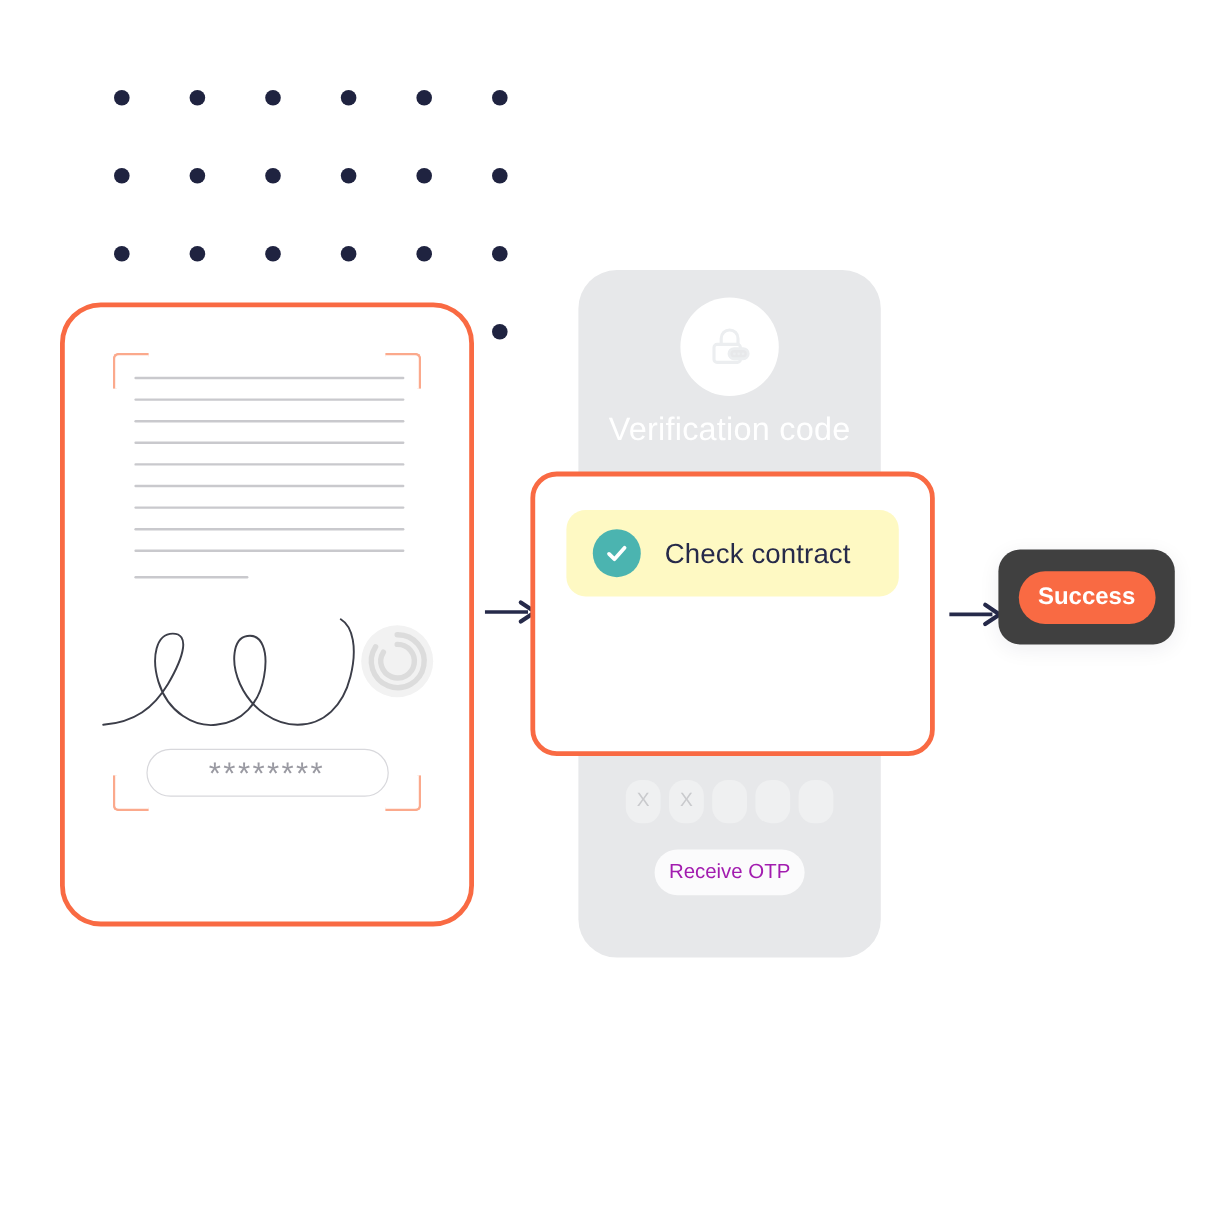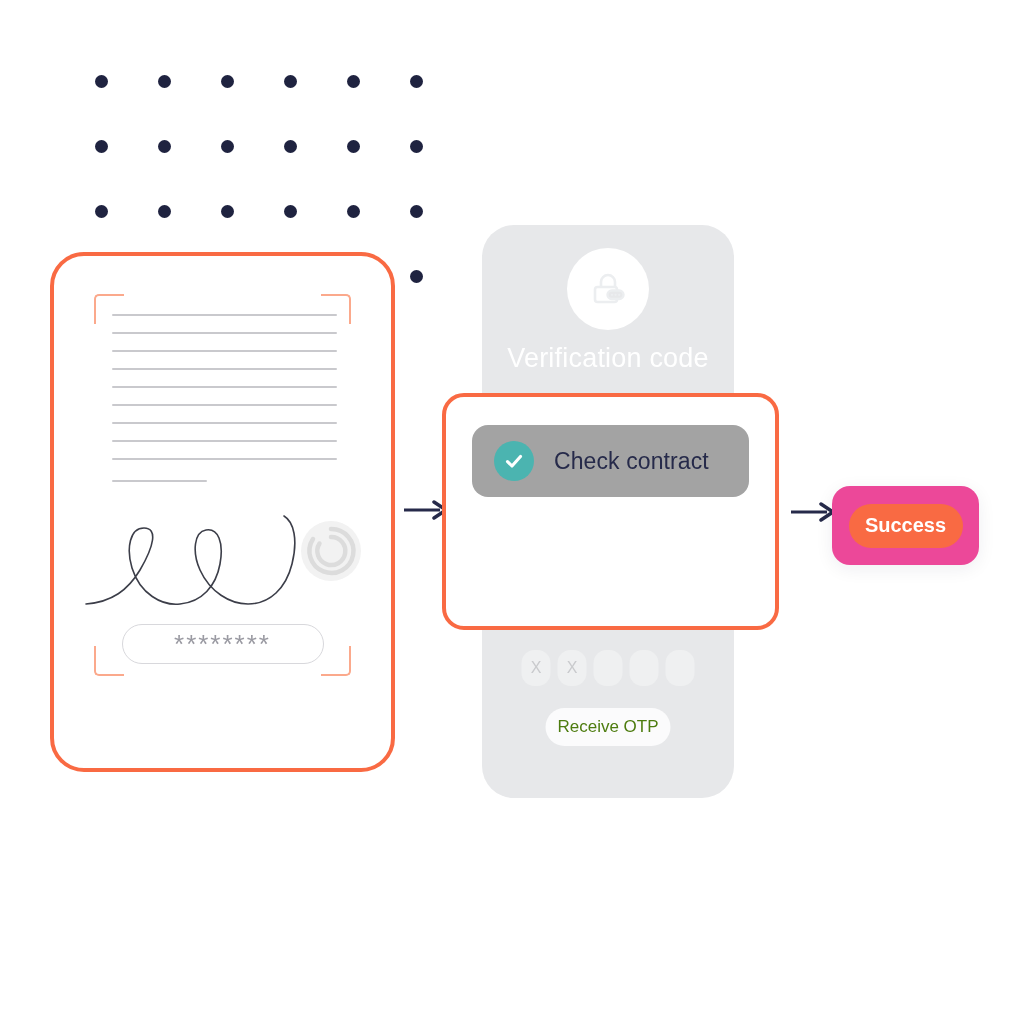--- a/index.html
+++ b/index.html
@@ -166,21 +166,21 @@
     left: 50%;
     transform: translateX(-50%);
     top: 483px;
     width: 125px;
     height: 38px;
     border-radius: 20px;
     background: #fbfbfc;
     display: flex;
     align-items: center;
     justify-content: center;
-    color: #4d7c0f;
+    color: #a21caf;
     font-size: 17px;
     border: none;
     padding: 0;
     font-family: "Liberation Sans", sans-serif;
   }
 
   
   #checklist-card {
     position: absolute;
     left: 442px;
@@ -191,21 +191,21 @@
     border: 4px solid #f96a43;
     border-radius: 22px;
     box-sizing: border-box;
     padding: 28px 26px;
     display: flex;
     flex-direction: column;
     justify-content: space-between;
   }
   .check-row {
     height: 72px;
-    background: #a3a3a3;
+    background: #fef9c3;
     border-radius: 16px;
     display: flex;
     align-items: center;
     padding-left: 22px;
     gap: 20px;
   }
   .check-circle {
     width: 40px;
     height: 40px;
     border-radius: 50%;
@@ -218,24 +218,24 @@
   .check-label {
     color: #262a4a;
     font-size: 23px;
     letter-spacing: 0.1px;
   }
 
   
   #success-card {
     position: absolute;
     left: 832px;
-    top: 486px;
+    top: 458px;
     width: 147px;
     height: 79px;
-    background: #ec4899;
+    background: #404040;
     border-radius: 18px;
     box-shadow: 0 4px 18px rgba(30,35,60,0.07);
     display: flex;
     align-items: center;
     justify-content: center;
   }
   #success-button {
     width: 114px;
     height: 44px;
     border-radius: 22px;

